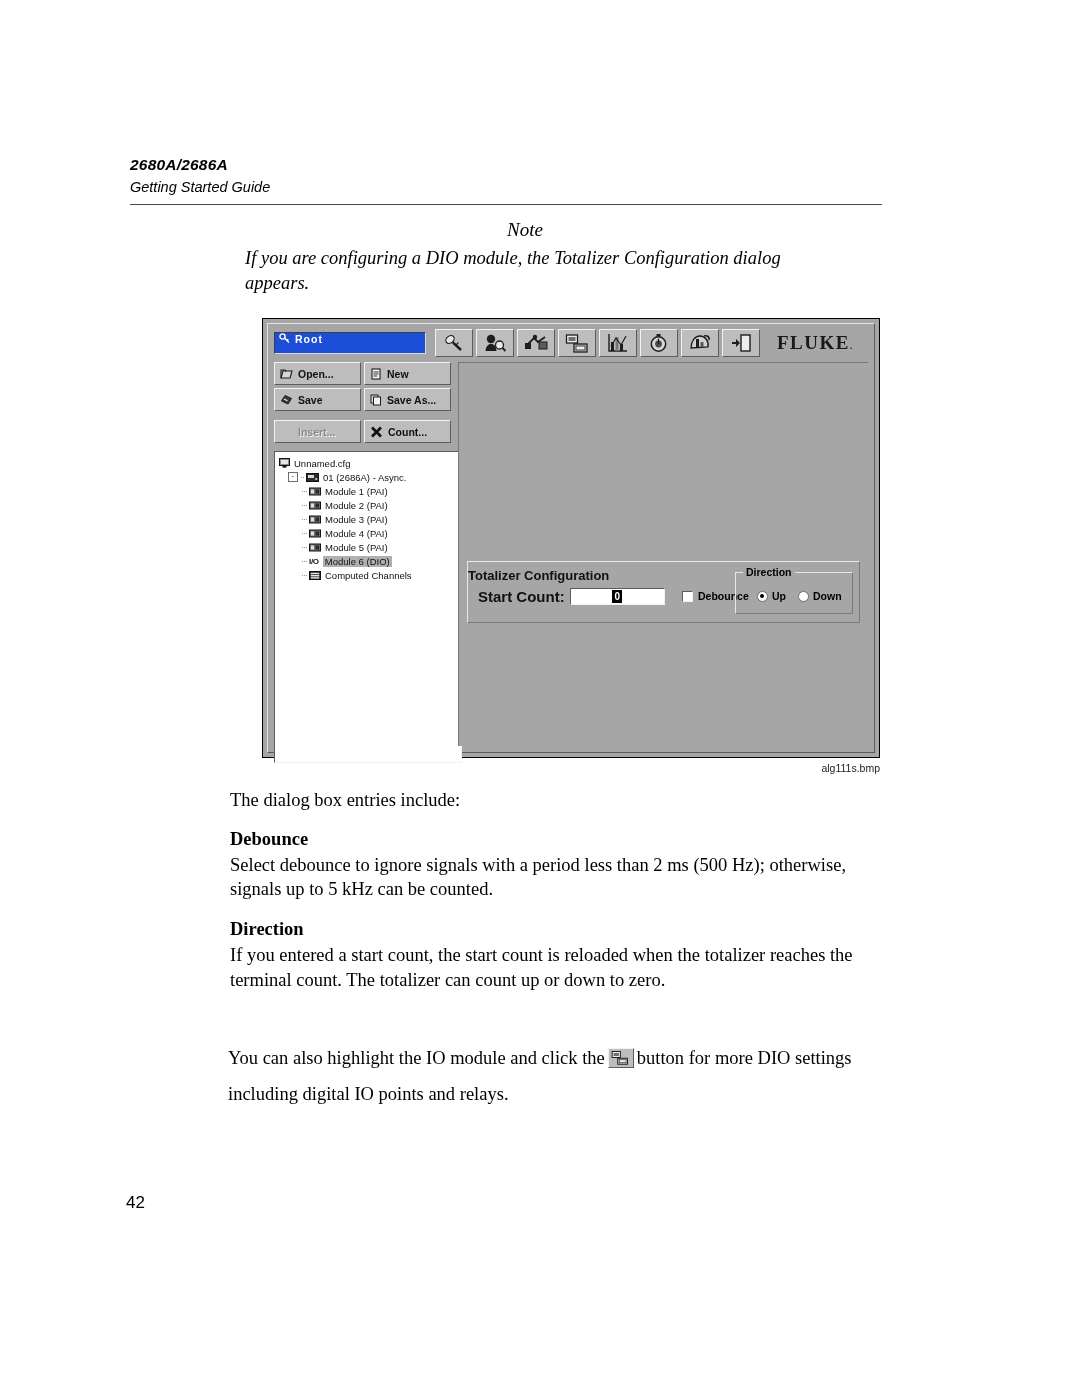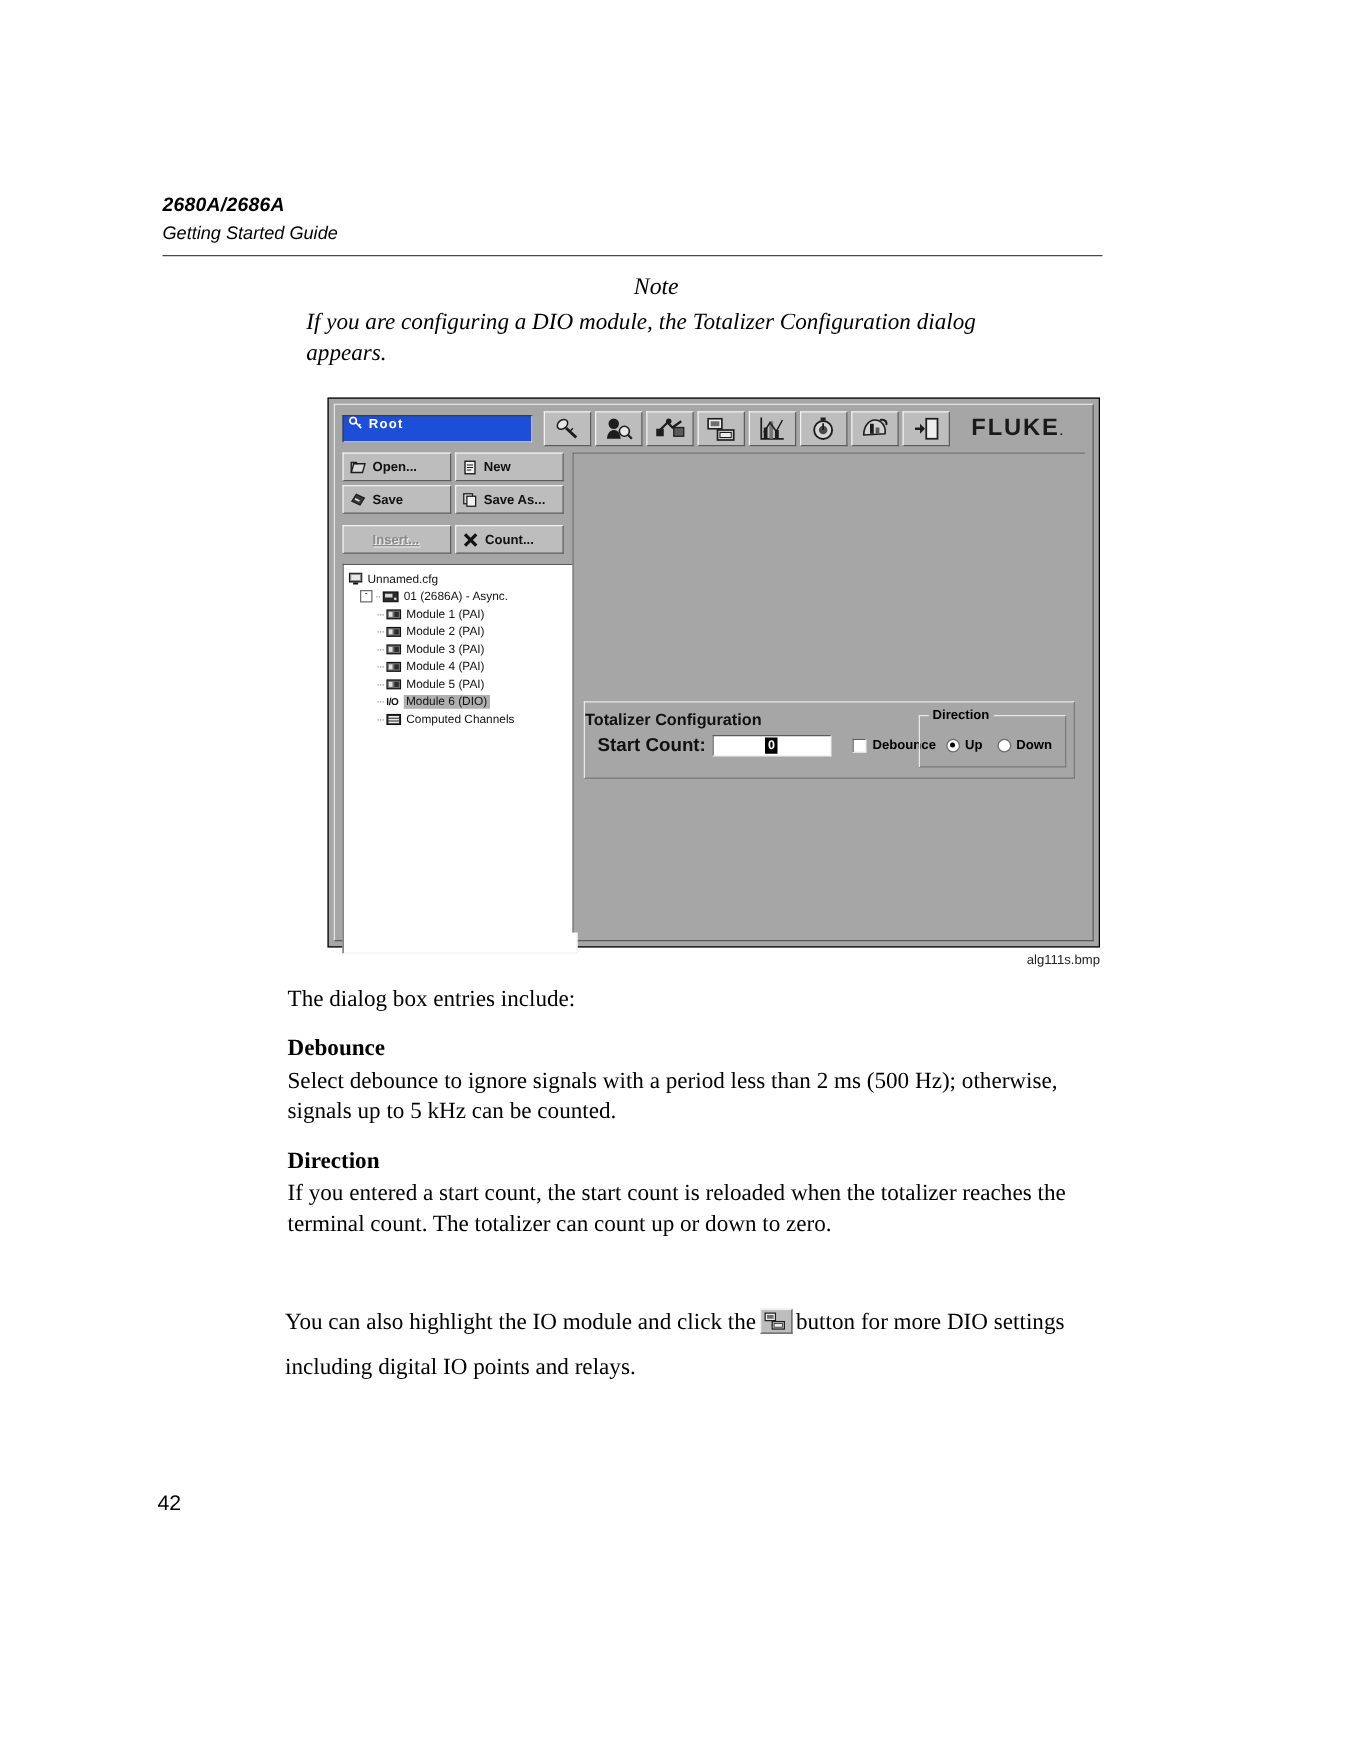--- a/index.html
+++ b/index.html
@@ -130,21 +130,21 @@
     border-left: 1.5px solid #f2f2f2;
     border-right: 1.5px solid #5c5c5c;
     border-bottom: 1.5px solid #5c5c5c;
     box-sizing: border-box;
     display: flex;
     align-items: center;
     justify-content: center;
   }
   .fluke-logo {
     margin-left: 14px;
-    font-family: Liberation Sans, sans-serif;
+    font-family: Liberation Serif, serif;
     font-weight: bold;
     font-size: 19px;
     letter-spacing: 1.5px;
     color: #1a1a1a;
   }
   .fluke-logo sup {
     font-size: 9px;
     vertical-align: baseline;
   }
 
@@ -171,21 +171,21 @@
     border-bottom: 1.5px solid #5c5c5c;
     box-sizing: border-box;
     display: flex;
     align-items: center;
     gap: 5px;
     padding-left: 5px;
     font-size: 10.5px;
     font-weight: bold;
     color: #111111;
   }
-  .win-btn.disabled { color: #8a8a8a; text-shadow: 1px 1px 0 #efefef; text-decoration: underline; }
+  .win-btn.disabled { color: #8a8a8a; text-shadow: 1px 1px 0 #efefef; }
   .btn-row2 { margin-top: 9px; }
 
   .tree {
     margin-top: 8px;
     width: 188px;
     height: 312px;
     background: #ffffff;
     border-top: 1.5px solid #5c5c5c;
     border-left: 1.5px solid #5c5c5c;
     border-right: 1.5px solid #f2f2f2;

